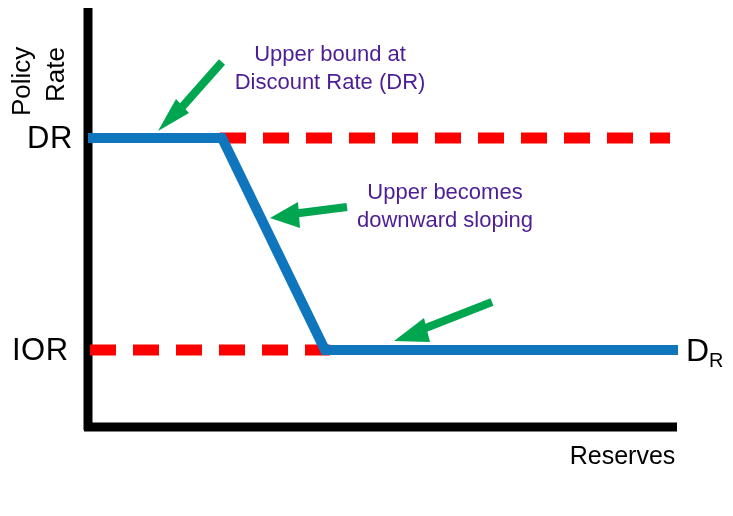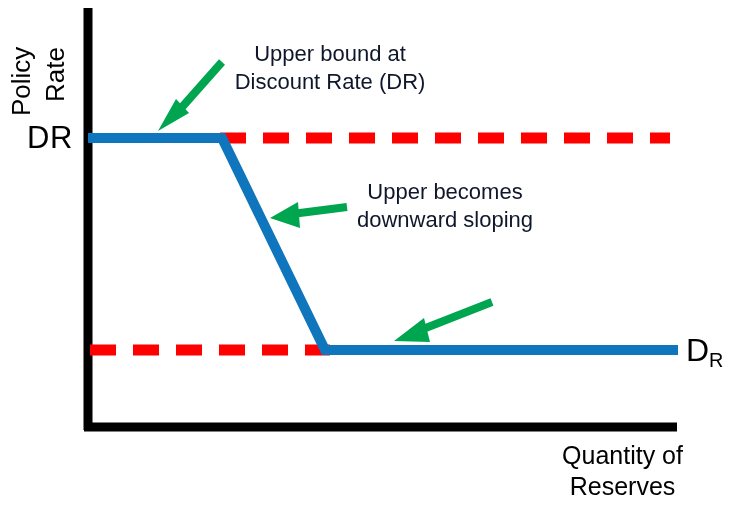--- a/index.html
+++ b/index.html
@@ -72,21 +72,21 @@
   }
   #curve-label sub {
     font-size: 0.62em;
     vertical-align: baseline;
     position: relative;
     top: 0.28em;
   }
 
   .annotation {
     position: absolute;
-    color: #0f172a;
+    color: #4c1d95;
     font-size: 22px;
     line-height: 1.28;
     text-align: center;
     white-space: pre-line;
   }
   #anno-upper  { left: 210px; top: 40px;  width: 240px; }
   #anno-slope  { left: 330px; top: 178px; width: 230px; }
   #anno-lower  { left: 428px; top: 258px; width: 240px; }
 </style>
 </head>
@@ -118,23 +118,23 @@
       <polygon points="394,341 424,318 430,342" fill="#00A550"></polygon>
     </g>
   </svg>
 
   <div id="y-axis-title">
     <span class="word w1">Policy</span>
     <span class="word w2">Rate</span>
   </div>
 
   <div class="tick-label" id="tick-dr">DR</div>
+  <div class="tick-label" id="tick-ior">IOR</div>
 
   <div id="x-axis-title">
-    <div>Quantity of</div>
     <div>Reserves</div>
   </div>
 
   <div id="curve-label"><span>D</span><sub>R</sub></div>
 
   <div class="annotation" id="anno-upper">Upper bound at
 Discount Rate (DR)</div>
   <div class="annotation" id="anno-slope">Upper becomes
 downward sloping</div>
 

